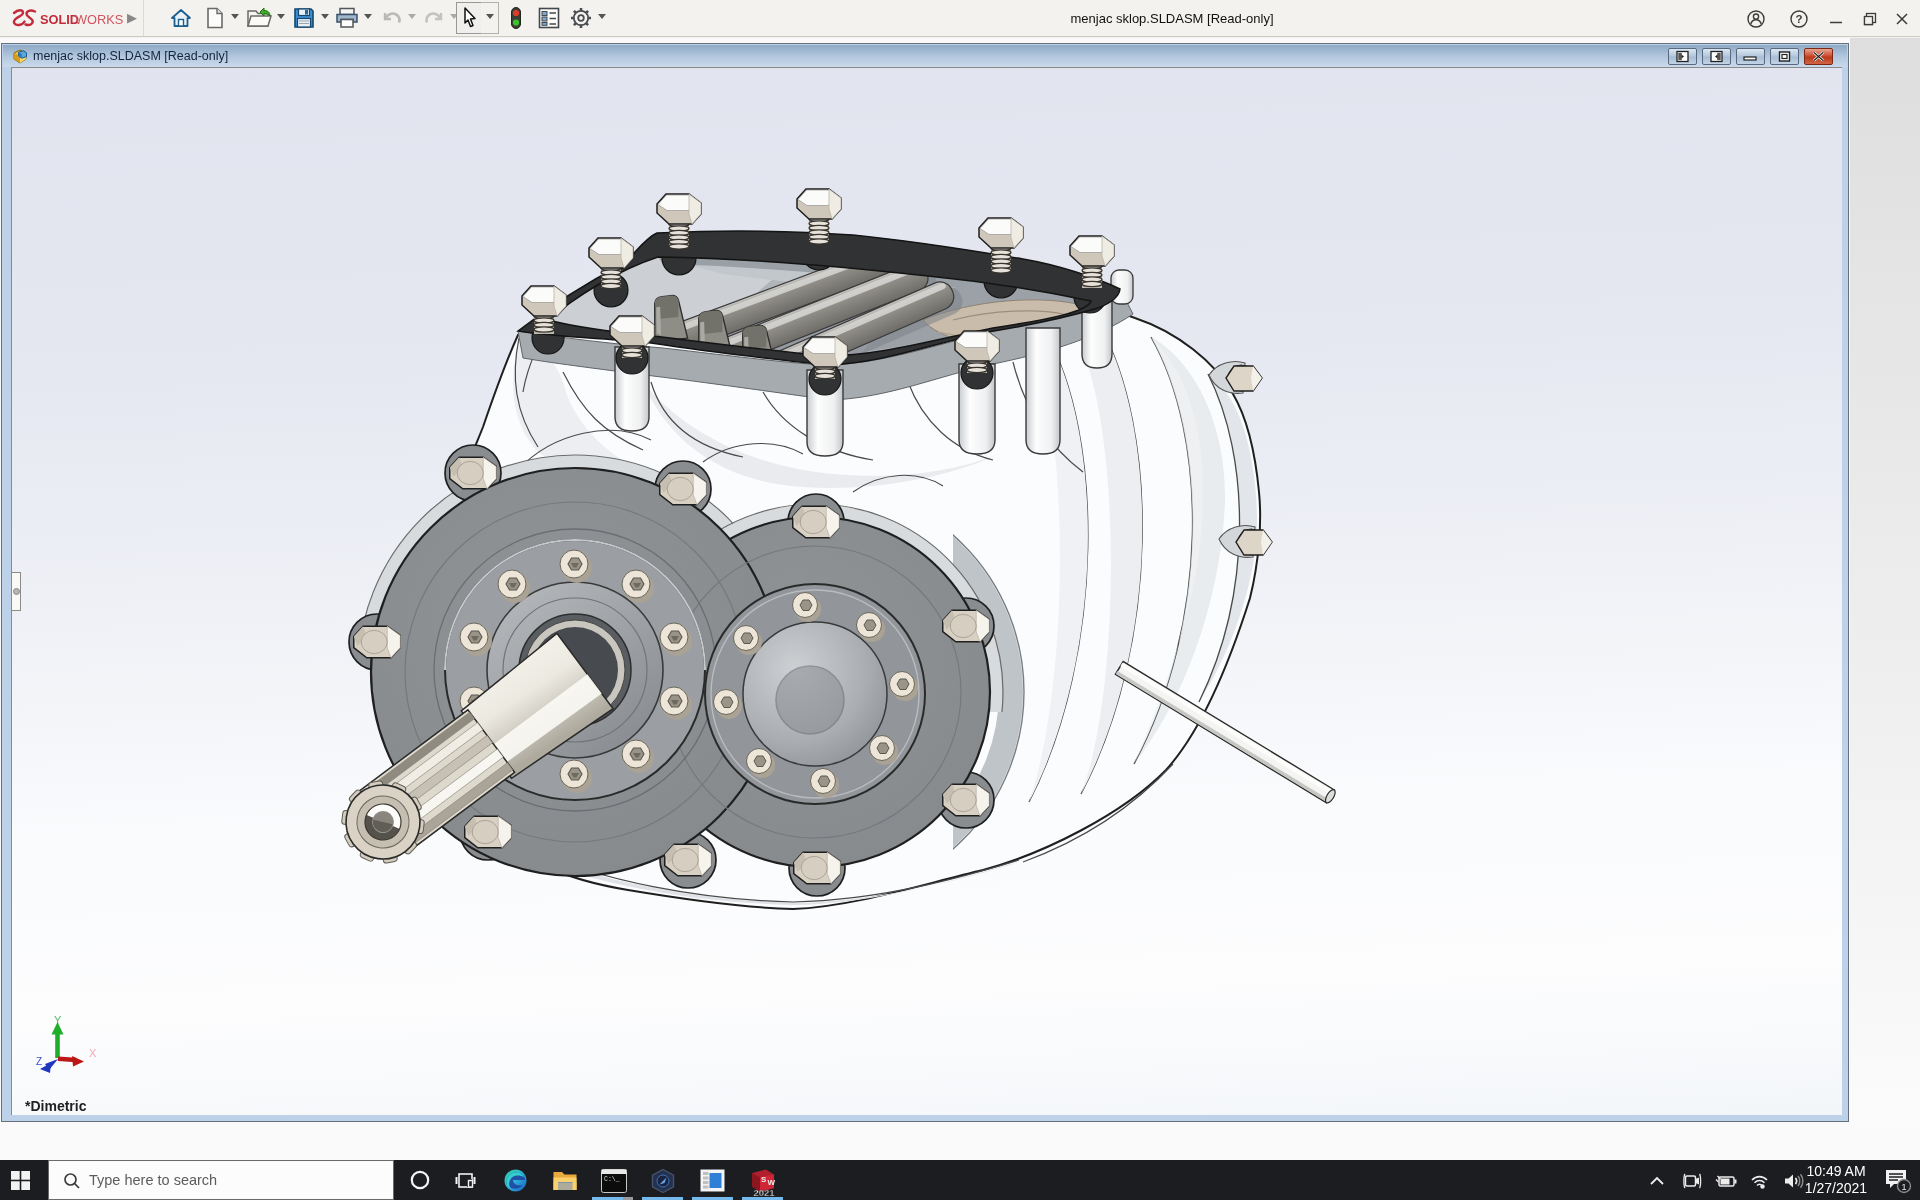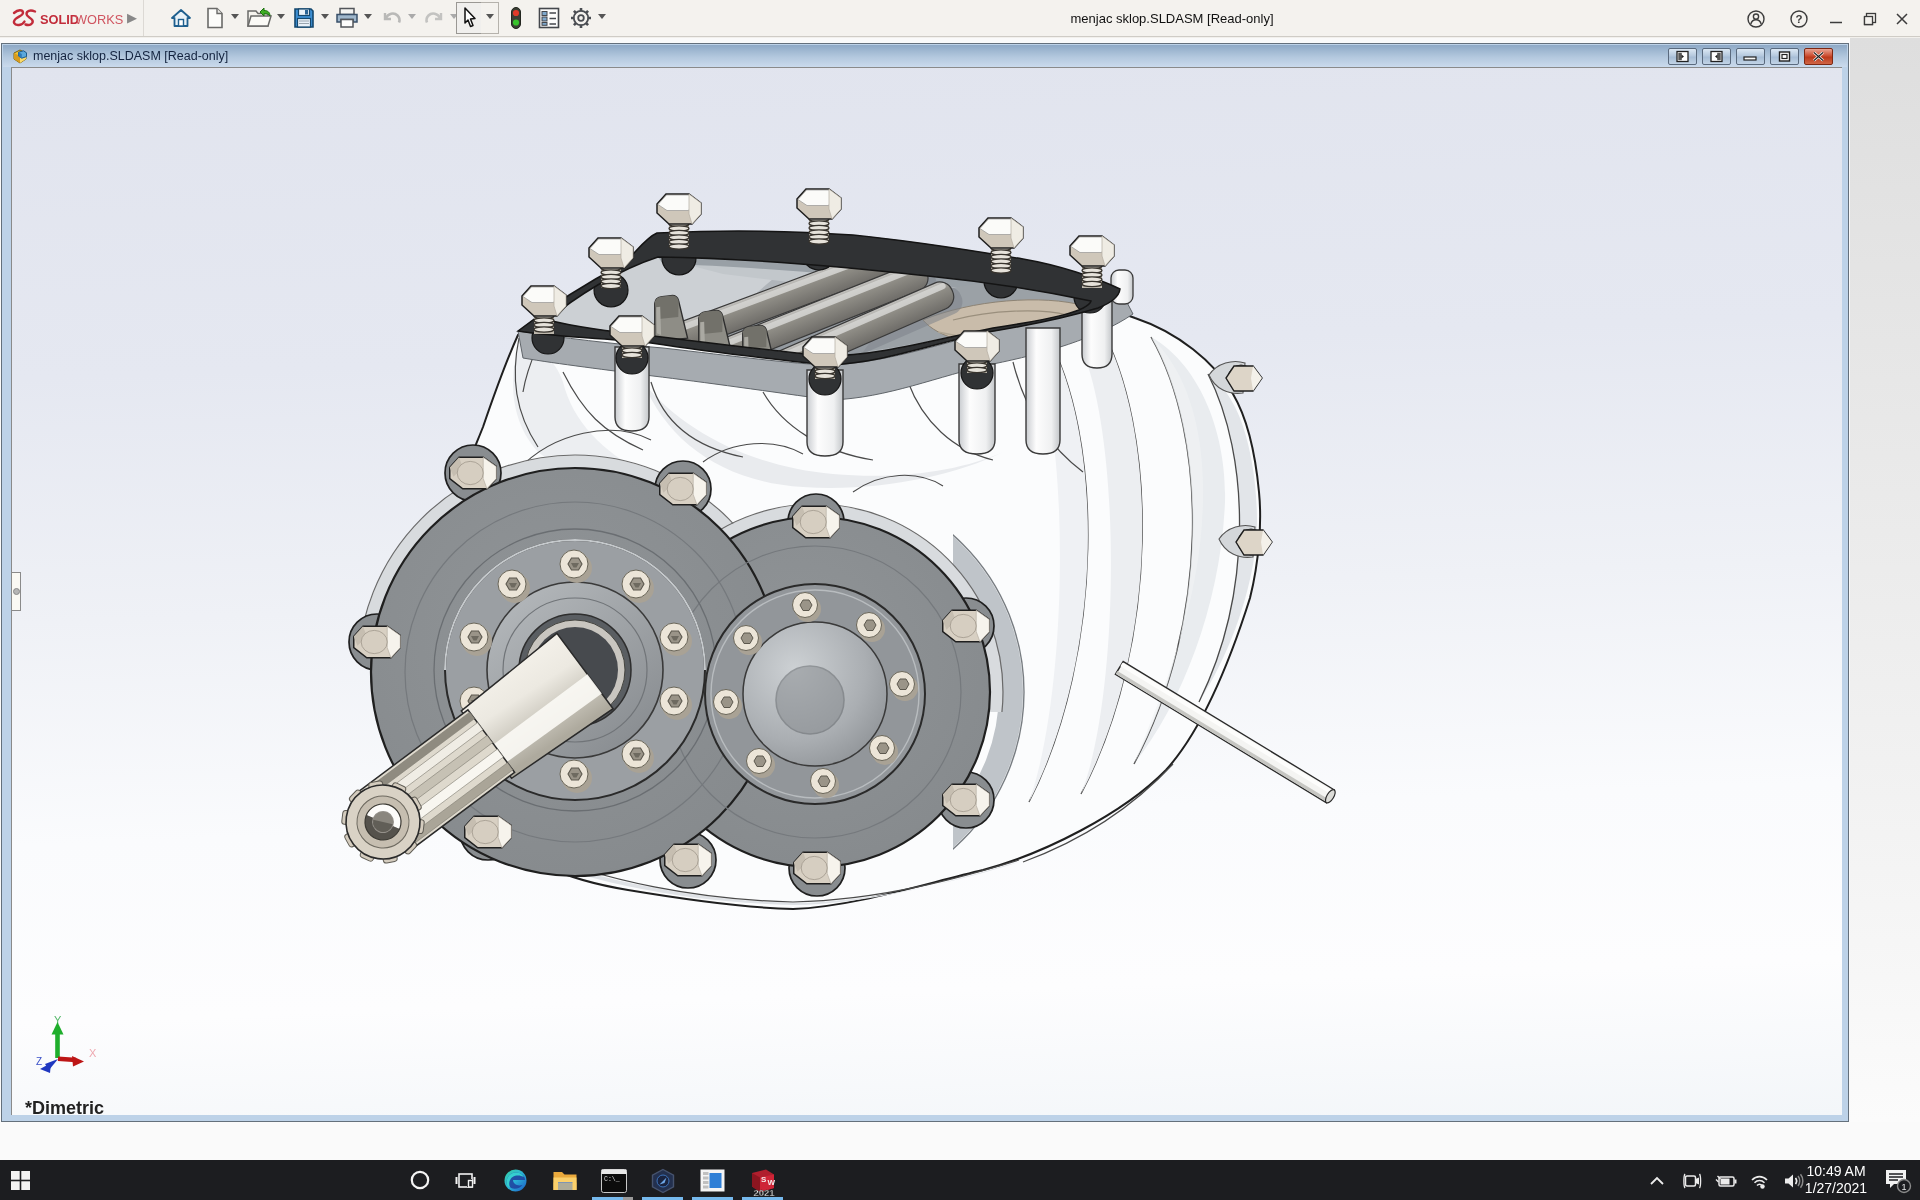--- a/index.html
+++ b/index.html
@@ -20,21 +20,21 @@
 #mdi { position:absolute; left:0; top:38px; width:1920px; height:1122px; background:#fafafa; }
 #mdi-right { position:absolute; left:1850px; top:0px; width:70px; height:1084px; background:linear-gradient(#dedede, #f2f2f2 70%, #fbfbfb); }
 #docwin { position:absolute; left:1px; top:5px; width:1848px; height:1079px; background:#bdd2e8; border:1px solid #64707c; }
 #doctitle { position:absolute; left:1px; top:1px; width:1844px; height:22px; background:linear-gradient(#8ea9c6, #b3c8de 55%, #cadaec); }
 #doctitle .txt { position:absolute; left:30px; top:4px; font-size:12.5px; color:#13233f; }
 .dwbtn { position:absolute; top:3px; width:29px; height:17px; border:1px solid #5a6a7e; border-radius:2px; background:linear-gradient(#dce8f4, #b5c9de 45%, #a7bdd6 55%, #c2d4e6); }
 #dwclose { background:linear-gradient(#e8a493, #cc4f33 45%, #bc3a1c 55%, #d06545); border-color:#7e2813; }
 #viewport { position:absolute; left:9px; top:23px; width:1831px; height:1048px; border-left:1px solid #8a8a8a; border-top:1px solid #8a8a8a; background:linear-gradient(178deg, #e1e4ee 0%, #e5e8f1 28%, #eff1f6 50%, #fafbfd 70%, #fdfdfe 86%, #f3f6f9 100%); }
 #lefttab { position:absolute; left:0px; top:504px; width:9px; height:39px; background:#faf9f4; border:1px solid #8a8a8a; border-left:none; }
 #lefttab .dot { position:absolute; left:1px; top:15px; width:7px; height:7px; border-radius:50%; background:#b5b5b5; border:1px solid #8a8a8a; }
-#dimetric { position:absolute; left:13px; top:1030px; font-size:18px; font-weight:bold; color:#222; }
+#dimetric { position:absolute; left:13px; top:1030px; font-size:14px; font-weight:bold; color:#222; }
 
 #statusbar { position:absolute; left:0; top:1122px; width:1920px; height:38px; background:#fafafa; }
 #taskbar { position:absolute; left:0; top:1160px; width:1920px; height:40px; background:#1c1d20; }
 #searchbox { position:absolute; left:48px; top:0px; width:346px; height:40px; background:#fcfcfc; border:1px solid #6a6a6a; }
 #searchbox .mag { position:absolute; left:14px; top:11px; }
 #searchbox .stx { position:absolute; left:40px; top:11px; font-size:14.5px; color:#5c5c5c; }
 .tbunder { position:absolute; top:37px; height:3px; background:#76b9ed; }
 .trayico { position:absolute; top:11px; }
 #clock { position:absolute; left:1800px; top:3px; width:72px; text-align:center; color:#fff; font-size:14px; line-height:17px; }
 </style>
@@ -727,20 +727,27 @@
 
   <div id="statusbar"></div>
 
   <div id="taskbar">
     <svg style="position:absolute;left:11px;top:11px" width="19" height="19" viewBox="0 0 19 19">
       <rect x="0" y="0" width="8.7" height="8.7" fill="#f2f2f2"></rect>
       <rect x="10.3" y="0" width="8.7" height="8.7" fill="#f2f2f2"></rect>
       <rect x="0" y="10.3" width="8.7" height="8.7" fill="#f2f2f2"></rect>
       <rect x="10.3" y="10.3" width="8.7" height="8.7" fill="#f2f2f2"></rect>
     </svg>
+    <div id="searchbox">
+      <svg class="mag" width="18" height="18" viewBox="0 0 18 18">
+          <circle cx="7.5" cy="7.5" r="5.5" fill="none" stroke="#3c3c3c" stroke-width="1.7"></circle>
+          <path d="M11.7 11.7 L16 16" stroke="#3c3c3c" stroke-width="1.7"></path>
+        </svg>
+      <div class="stx">Type here to search</div>
+    </div>
 
     <svg style="position:absolute;left:409px;top:9px" width="22" height="22" viewBox="0 0 22 22">
         <circle cx="11" cy="11" r="8.2" fill="none" stroke="#f4f4f4" stroke-width="2.2"></circle>
       </svg>
 
     <svg style="position:absolute;left:455px;top:10px" width="21" height="21" viewBox="0 0 21 21">
       <rect x="4" y="4" width="13" height="13" fill="none" stroke="#f2f2f2" stroke-width="1.6"></rect>
       <rect x="0.5" y="7" width="2" height="7" fill="#f2f2f2"></rect>
         <rect x="18.5" y="7" width="2" height="7" fill="#f2f2f2"></rect>
       <rect x="12" y="9" width="5" height="8" fill="#1c1d20"></rect>

